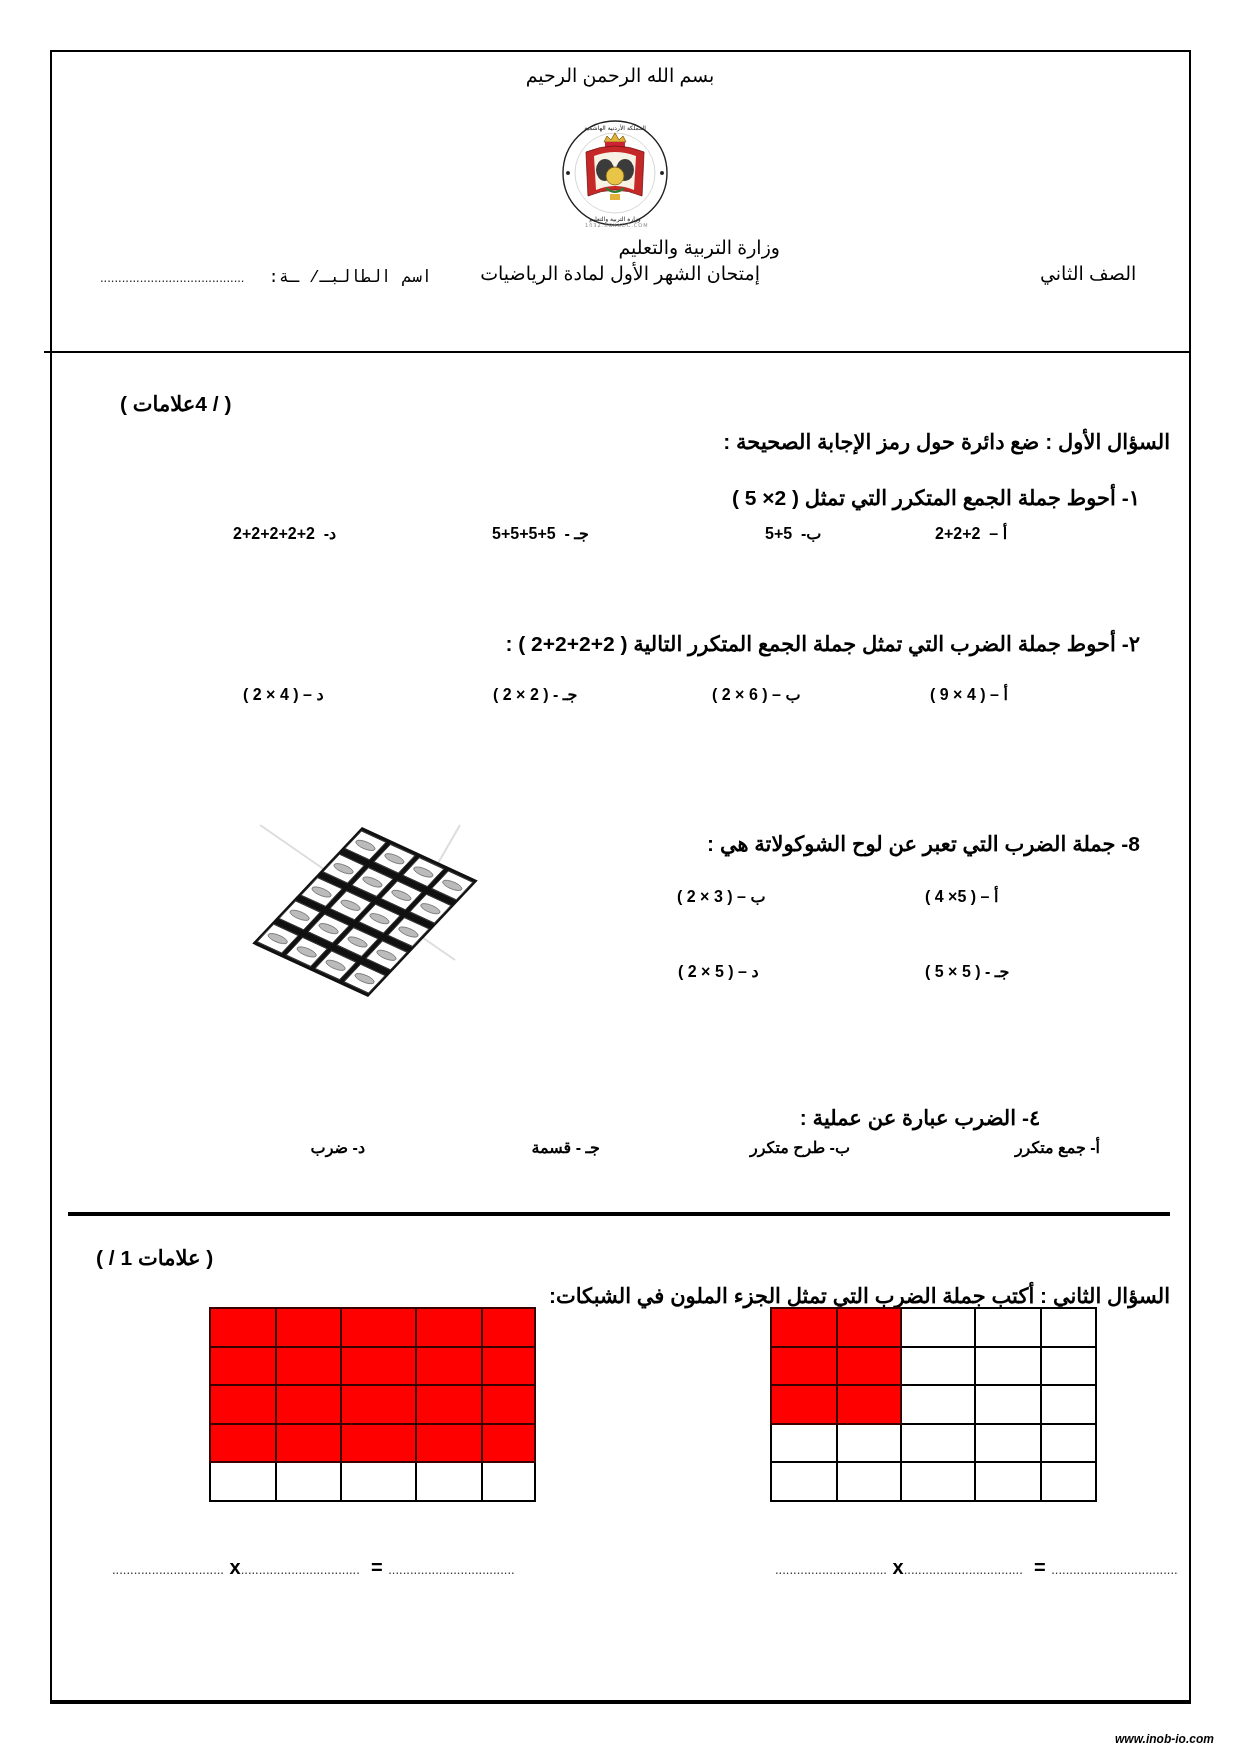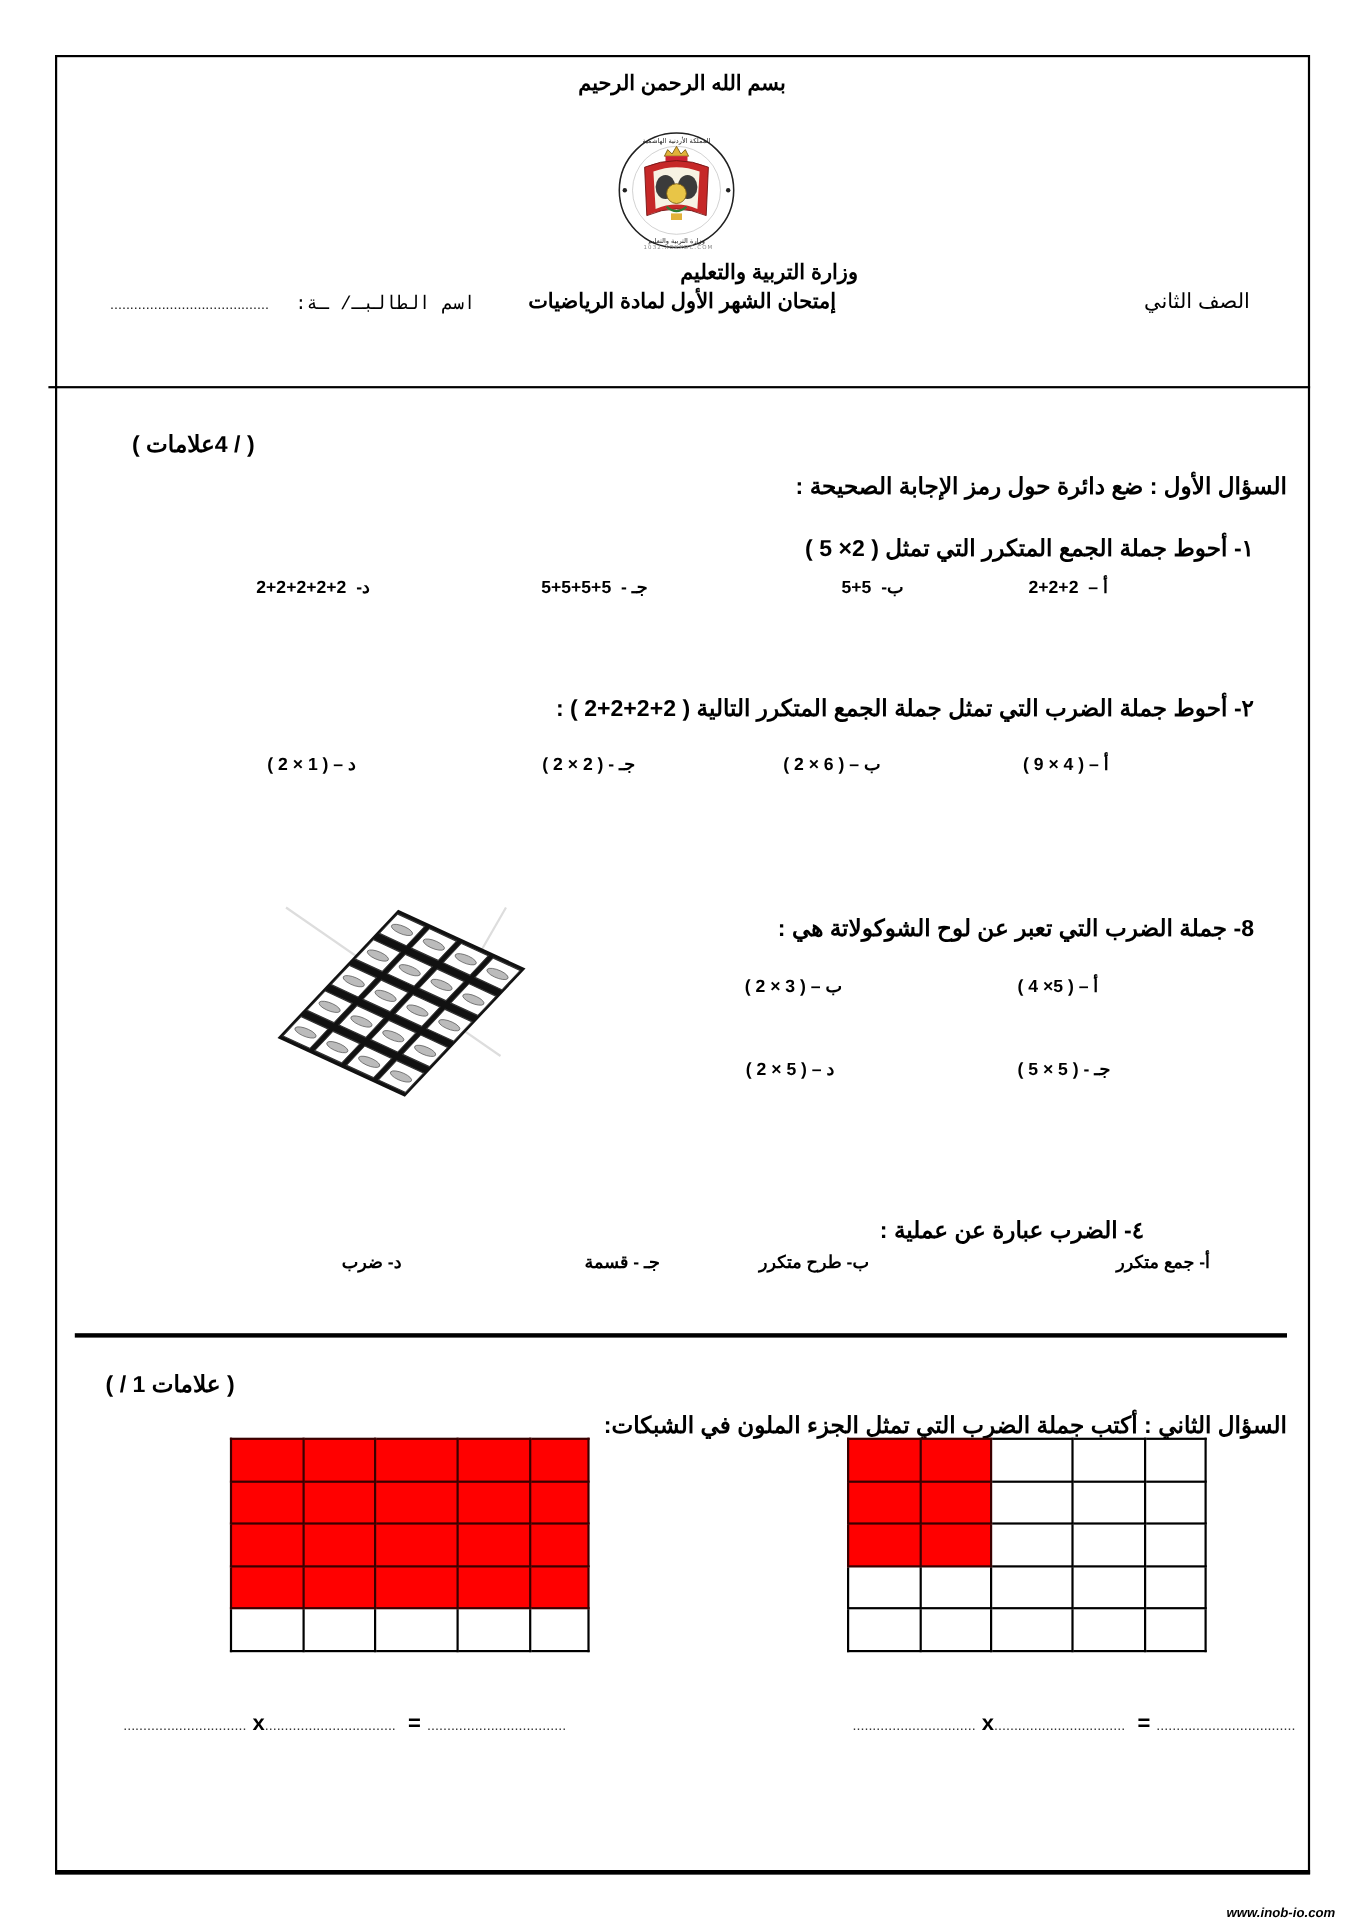--- a/index.html
+++ b/index.html
@@ -7,21 +7,21 @@
   body { position: relative; font-family: "DejaVu Sans", "Liberation Sans", sans-serif; color: #000; }
   .abs { position: absolute; }
   .frame {
     position: absolute; left: 50px; top: 50px; width: 1141px; height: 1654px;
     border: 2px solid #000;
   }
   .frame-bottom-thick { position: absolute; left: 50px; top: 1700px; width: 1141px; height: 4px; background:#000; }
   .header-sep { position: absolute; left: 44px; top: 351px; width: 1147px; height: 2px; background:#000; }
   .section-sep { position: absolute; left: 68px; top: 1212px; width: 1102px; height: 4px; background:#000; }
   .rtl { direction: rtl; unicode-bidi: plaintext; white-space: nowrap; }
-  .hdr { font-family: "Liberation Sans", sans-serif; font-weight: bold; font-size: 19px; }
+  .hdr { font-family: "Liberation Sans", sans-serif; font-weight: normal; font-size: 19px; }
   .q { font-family: "Liberation Sans", sans-serif; font-weight: bold; font-size: 21px; margin-top: 38px; }
   .opt { font-family: "Liberation Sans", sans-serif; font-weight: bold; font-size: 16px; }
   .marks { font-family: "Liberation Sans", sans-serif; font-weight: bold; font-size: 21px; }
   .dots { font-family: "Liberation Sans", sans-serif; font-size: 12px; letter-spacing: 0; color:#222; }
   .emblem {
     position: absolute; left: 560px; top: 118px; width: 110px; height: 110px;
   }
   .emblem-caption { position:absolute; left: 585px; top: 222px; font-size: 5px; color:#888; letter-spacing:1px;}
   .grid { position: absolute; border-collapse: collapse; }
   .grid td { border: 2.5px solid #000; padding: 0; }
@@ -99,21 +99,21 @@
 <div class="abs opt" style="left:712px; top:685px; direction:rtl;">
   <span>ب –</span>
   <span style="direction:ltr; unicode-bidi:embed;">( 2 × 6 )</span>
 </div>
 <div class="abs opt" style="left:493px; top:685px; direction:rtl;">
   <span>جـ -</span>
   <span style="direction:ltr; unicode-bidi:embed;">( 2 ×  2   )</span>
 </div>
 <div class="abs opt" style="left:243px; top:685px; direction:rtl;">
   <span>د –</span>
-  <span style="direction:ltr; unicode-bidi:embed;">(  2 × 1 )</span>
+  <span style="direction:ltr; unicode-bidi:embed;">(  2 × 4 )</span>
 </div>
 
 <div class="abs rtl q" style="left:620px; width:520px; top:794px; text-align:right;">8-  جملة الضرب التي تعبر عن لوح الشوكولاتة هي :</div>
 
 <svg class="choco" viewBox="0 0 240 180">
   <line x1="15" y1="5" x2="210" y2="140" stroke="#ddd" stroke-width="2"></line>
   <line x1="215" y1="5" x2="120" y2="170" stroke="#ddd" stroke-width="2"></line>
   <g transform="translate(120 92) skewX(-30) rotate(20) translate(-78 -62)">
     <rect x="0" y="0" width="156" height="124" fill="#111"></rect>
     <g fill="#fff" stroke="#111" stroke-width="1">
@@ -178,21 +178,21 @@
 <div class="abs opt" style="left:678px; top:962px; direction:rtl;">
   <span>د –</span>
   <span style="direction:ltr; unicode-bidi:embed;">(  2 × 5 )</span>
 </div>
 
 <div class="abs rtl q" style="left:700px; width:440px; top:1068px; text-align:center;">٤-  الضرب عبارة عن عملية  :</div>
 <div class="abs opt rtl" style="left:960px; width:140px; top:1138px; text-align:right;">
   <span>أ-</span>
   <span>جمع متكرر</span>
 </div>
-<div class="abs opt rtl" style="left:690px; width:160px; top:1138px; text-align:left;">
+<div class="abs opt rtl" style="left:690px; width:160px; top:1138px; text-align:right;">
   <span>ب-</span>
   <span>طرح متكرر</span>
 </div>
 <div class="abs opt rtl" style="left:490px; width:110px; top:1138px; text-align:right;">
   <span>جـ -</span>
   <span>قسمة</span>
 </div>
 <div class="abs opt rtl" style="left:265px; width:100px; top:1138px; text-align:right;">
   <span>د-</span>
   <span>ضرب</span>

